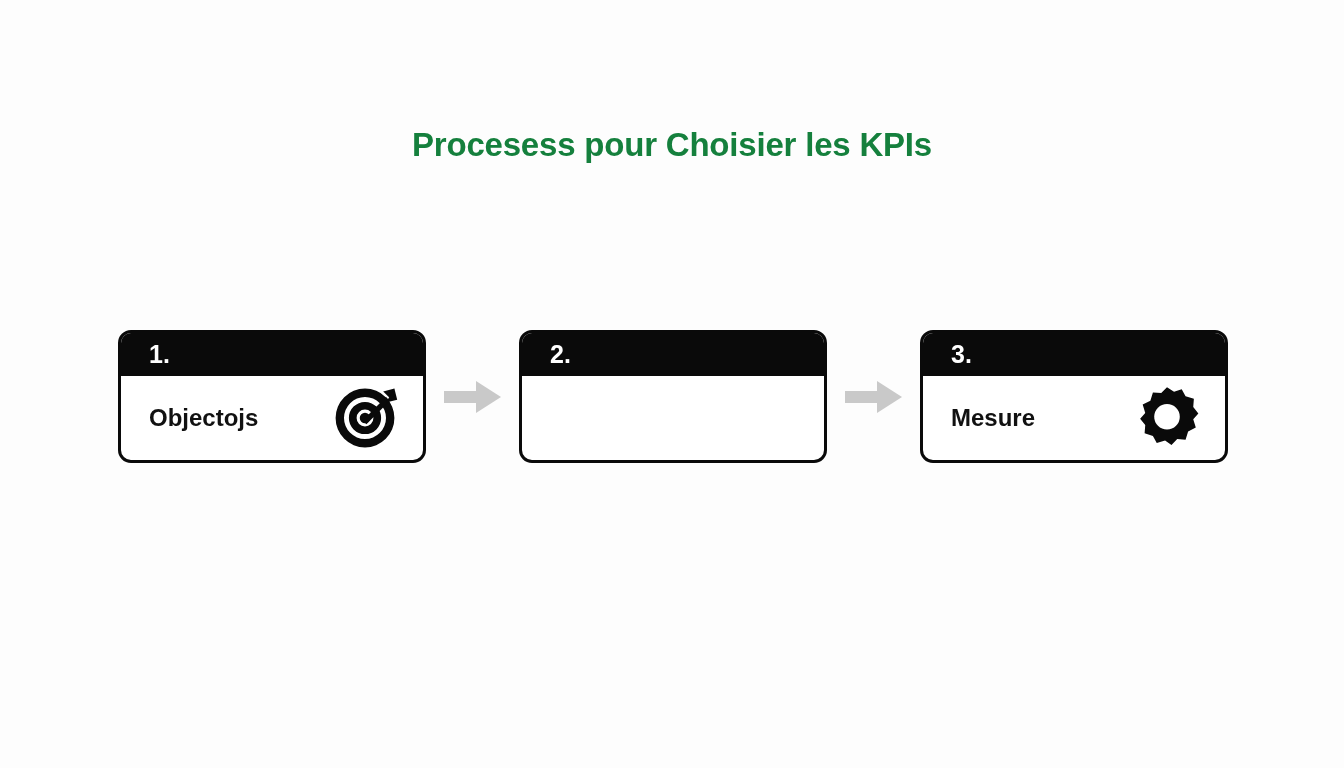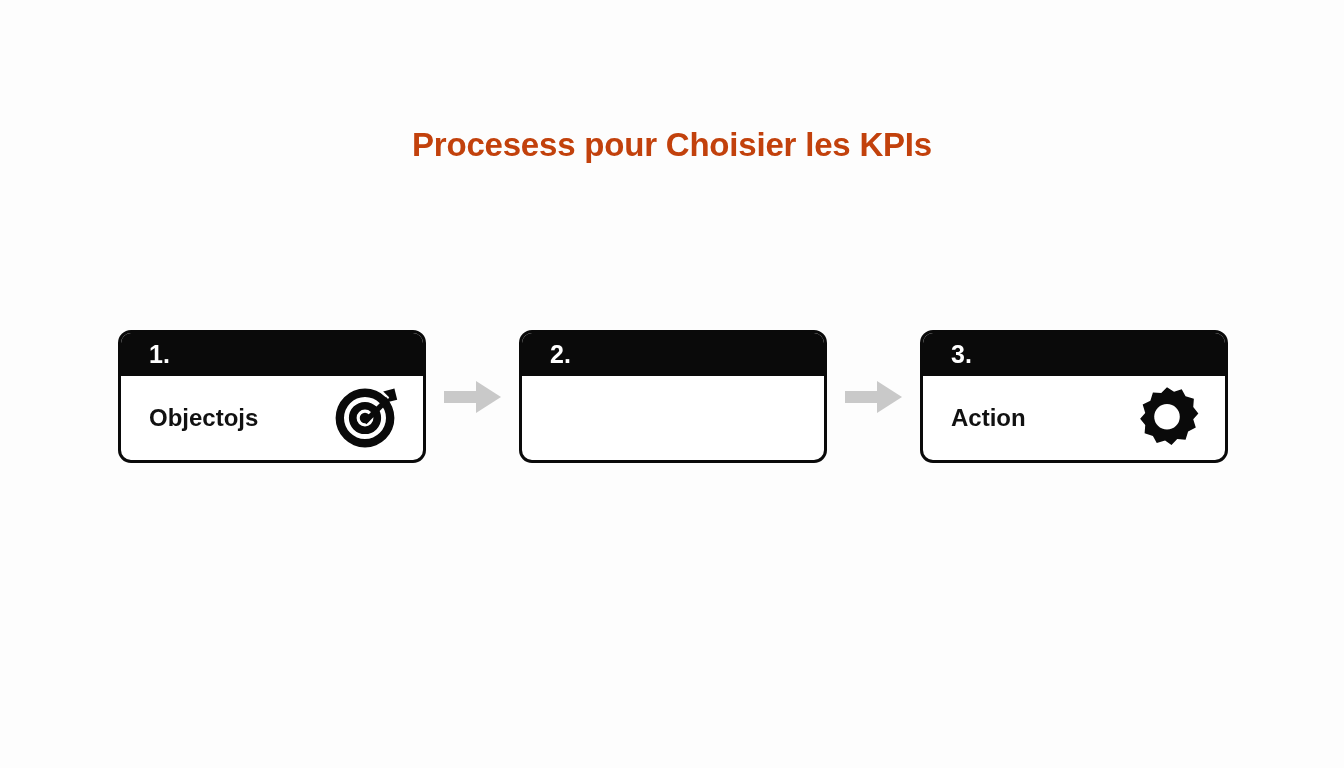--- a/index.html
+++ b/index.html
@@ -16,21 +16,21 @@
   }
 
   #page-title {
     position: absolute;
     top: 126px;
     left: 0;
     width: 1344px;
     text-align: center;
     font-size: 33px;
     font-weight: bold;
-    color: #c2410c;
+    color: #15803d;
     letter-spacing: -0.2px;
   }
 
   #flow {
     position: absolute;
     top: 330px;
     left: 118px;
     width: 1110px;
     height: 133px;
     display: flex;
@@ -162,21 +162,21 @@
         <path d="M0 11 L32 11 L32 1 L57 17 L32 33 L32 23 L0 23 z" fill="#c9c9c9"></path>
       </svg>
     </span>
   </div>
 
   <div class="step-card">
     <div class="card-header">
       <span class="card-number">3.</span>
     </div>
     <div class="card-body">
-      <span class="card-label">Action</span>
+      <span class="card-label">Mesure</span>
       <span class="card-icon">
         <svg width="64" height="64" viewBox="0 0 100 100" aria-hidden="true">
           <g fill="#0a0a0a">
             <path d="M50 2
                      L61 9 L73 5 L79 16
                      L92 20 L91 33 L99 43 L91 52
                      L95 65 L83 71 L79 84 L66 83
                      L57 92 L47 85 L34 89 L28 78
                      L15 74 L16 61 L8 51 L16 42
                      L12 29 L24 23 L28 10 L41 11 z"></path>

